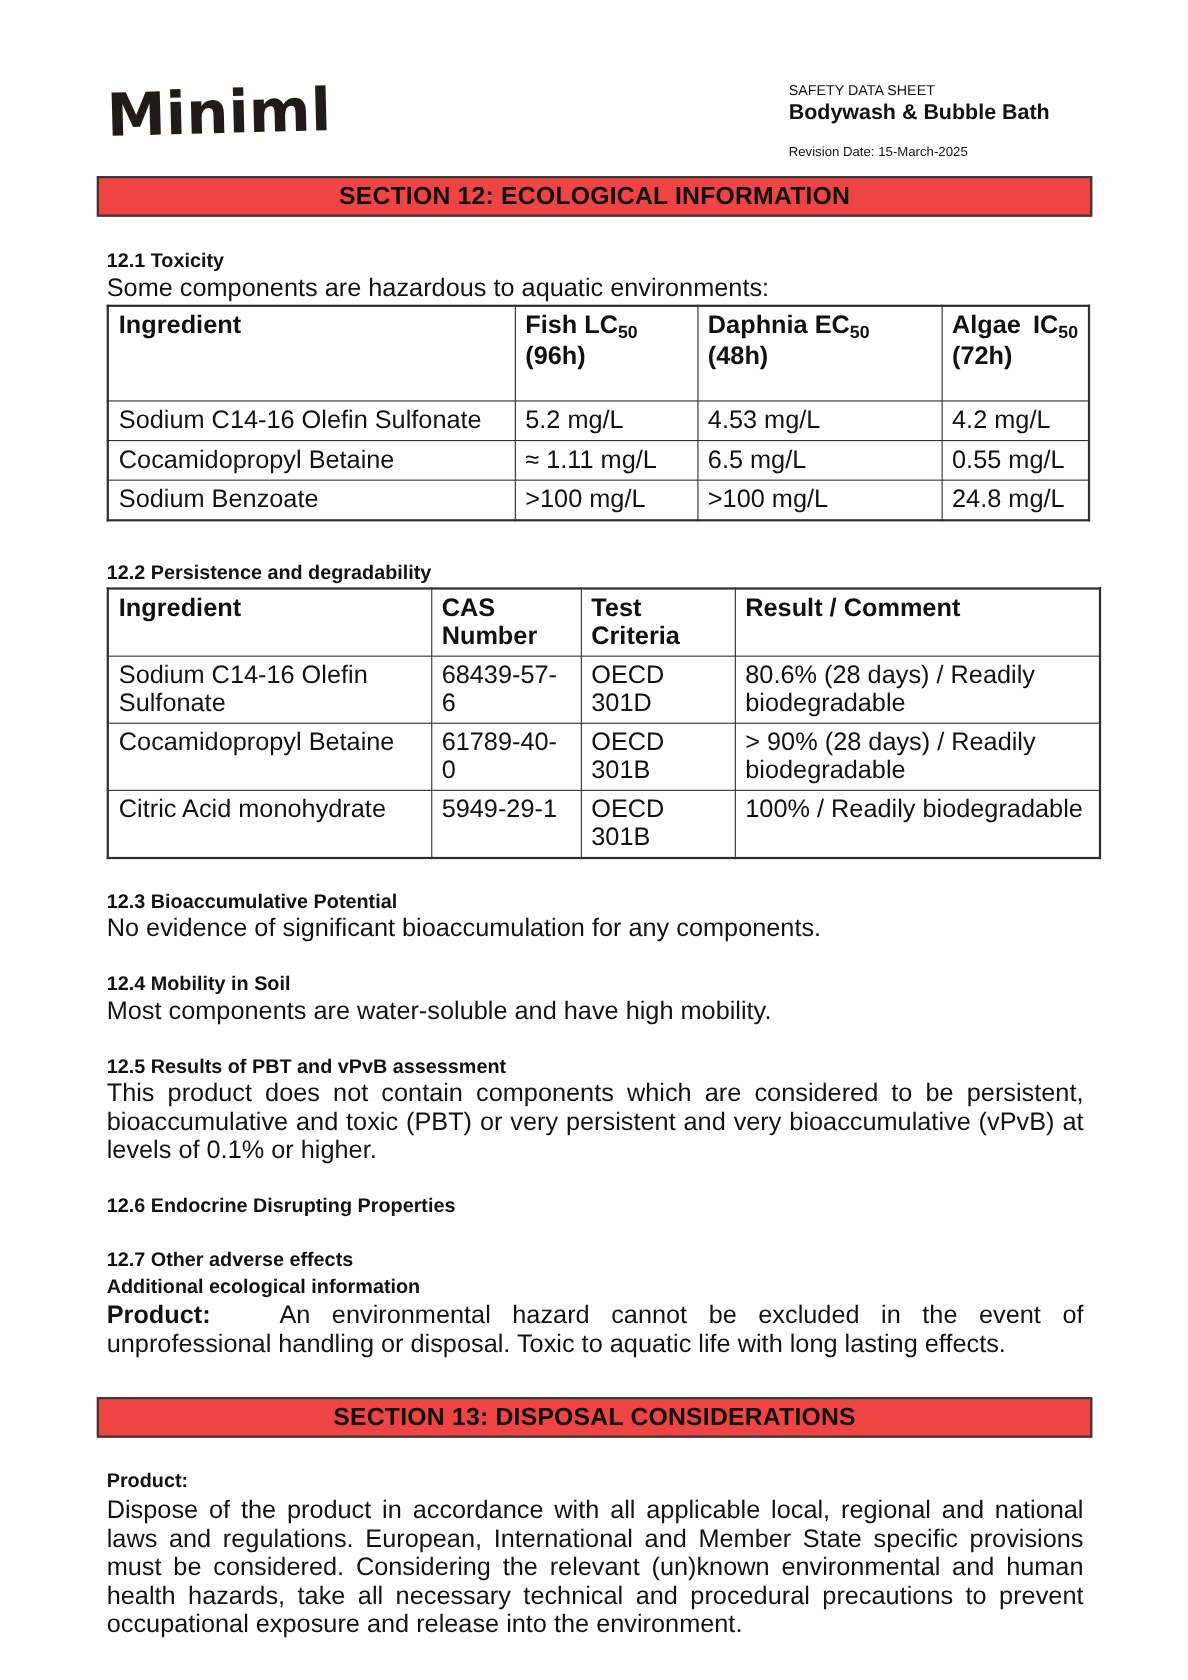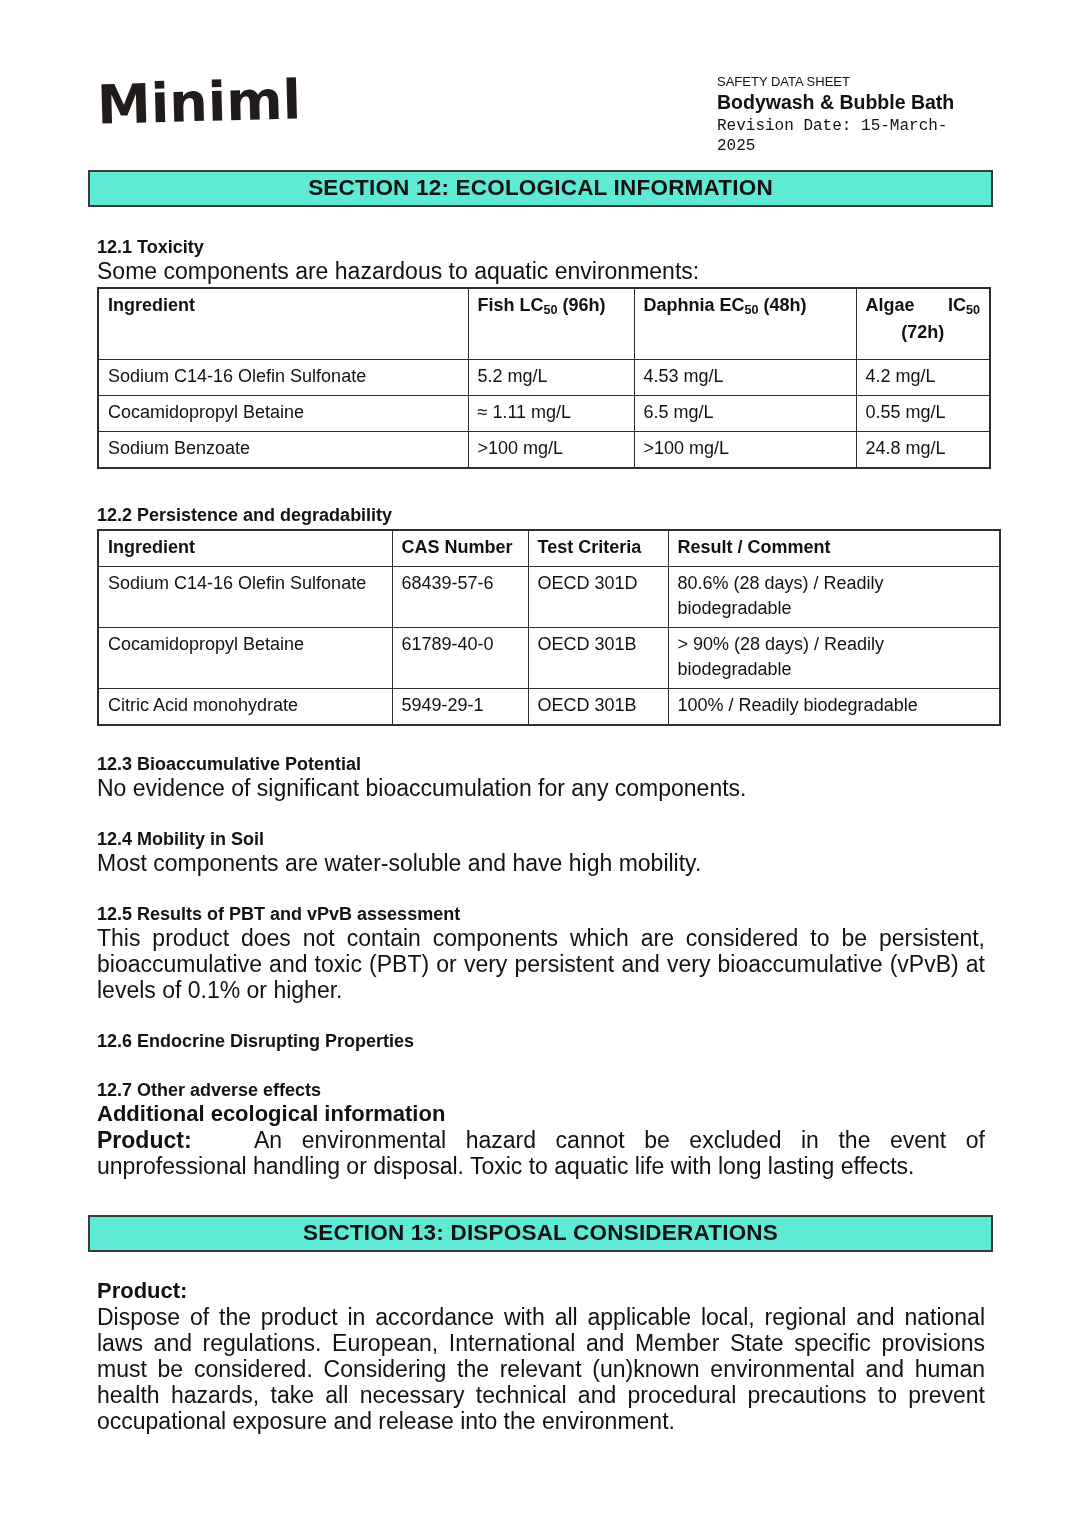--- a/index.html
+++ b/index.html
@@ -35,27 +35,27 @@
     transform: rotate(-1.5deg);
     margin-top: 4px;
   }
   .hdr-right {
     width: 268px;
     line-height: 1.25;
     padding-top: 2px;
   }
   .doc-type { font-size: 13px; }
   .product-name { font-size: 19.5px; font-weight: bold; }
-  .revision-date { font-family: Liberation Mono, monospace; font-size: 16px; margin-top: 1px; }
+  .revision-date { font-family: Liberation Sans, sans-serif; font-size: 12px; margin-top: 16px; }
 
   
   .section-bar {
     margin-left: -9px;
     margin-right: -8px;
-    background: #5eead4;
+    background: #ef4444;
     border: 2px solid #3a3a3a;
     text-align: center;
     font-weight: bold;
     font-size: 22.5px;
     padding: 3px 0 4px 0;
     letter-spacing: 0.2px;
   }
   .bar-13 { margin-top: 36px; }
 
   
@@ -64,49 +64,49 @@
     font-weight: bold;
     margin: 28px 0 0 0;
   }
   .first-heading { margin-top: 30px; }
   p.body-text {
     font-size: 23px;
     line-height: 26px;
     margin: 0;
   }
   .justify { text-align: justify; }
-  .bold-line { font-weight: bold; font-size: 22px; line-height: 26px; margin: 0; }
+  .bold-line { font-weight: bold; font-size: 18px; line-height: 26px; margin: 0; }
   .tab-label {
     font-weight: bold;
     display: inline-block;
     width: 157px;
   }
   .product-block { margin-top: 26px; }
 
   
   table {
     border-collapse: collapse;
     margin-top: 3px;
     table-layout: fixed;
   }
   table, th, td { border: 1.5px solid #2e2e2e; }
   table { border-width: 2px; }
   th, td {
     padding: 4px 9px 6px 9px;
-    font-size: 18px;
+    font-size: 23px;
     line-height: 25px;
     text-align: left;
     vertical-align: top;
     font-weight: normal;
     overflow: hidden;
   }
   th { font-weight: bold; }
   .tox-table { width: 892px; }
   .tox-table th { padding-bottom: 28px; }
-  .tox-table th.two-line { padding-bottom: 14px; text-align: center; }
+  .tox-table th.two-line { padding-bottom: 14px; }
   .pers-table { width: 902px; }
   .algae-line { display: flex; justify-content: space-between; }
   sub.sb {
     font-size: 70%;
     font-weight: bold;
     vertical-align: baseline;
     position: relative;
     top: 0.25em;
   }
   .t12-2 { margin-top: 36px; }

